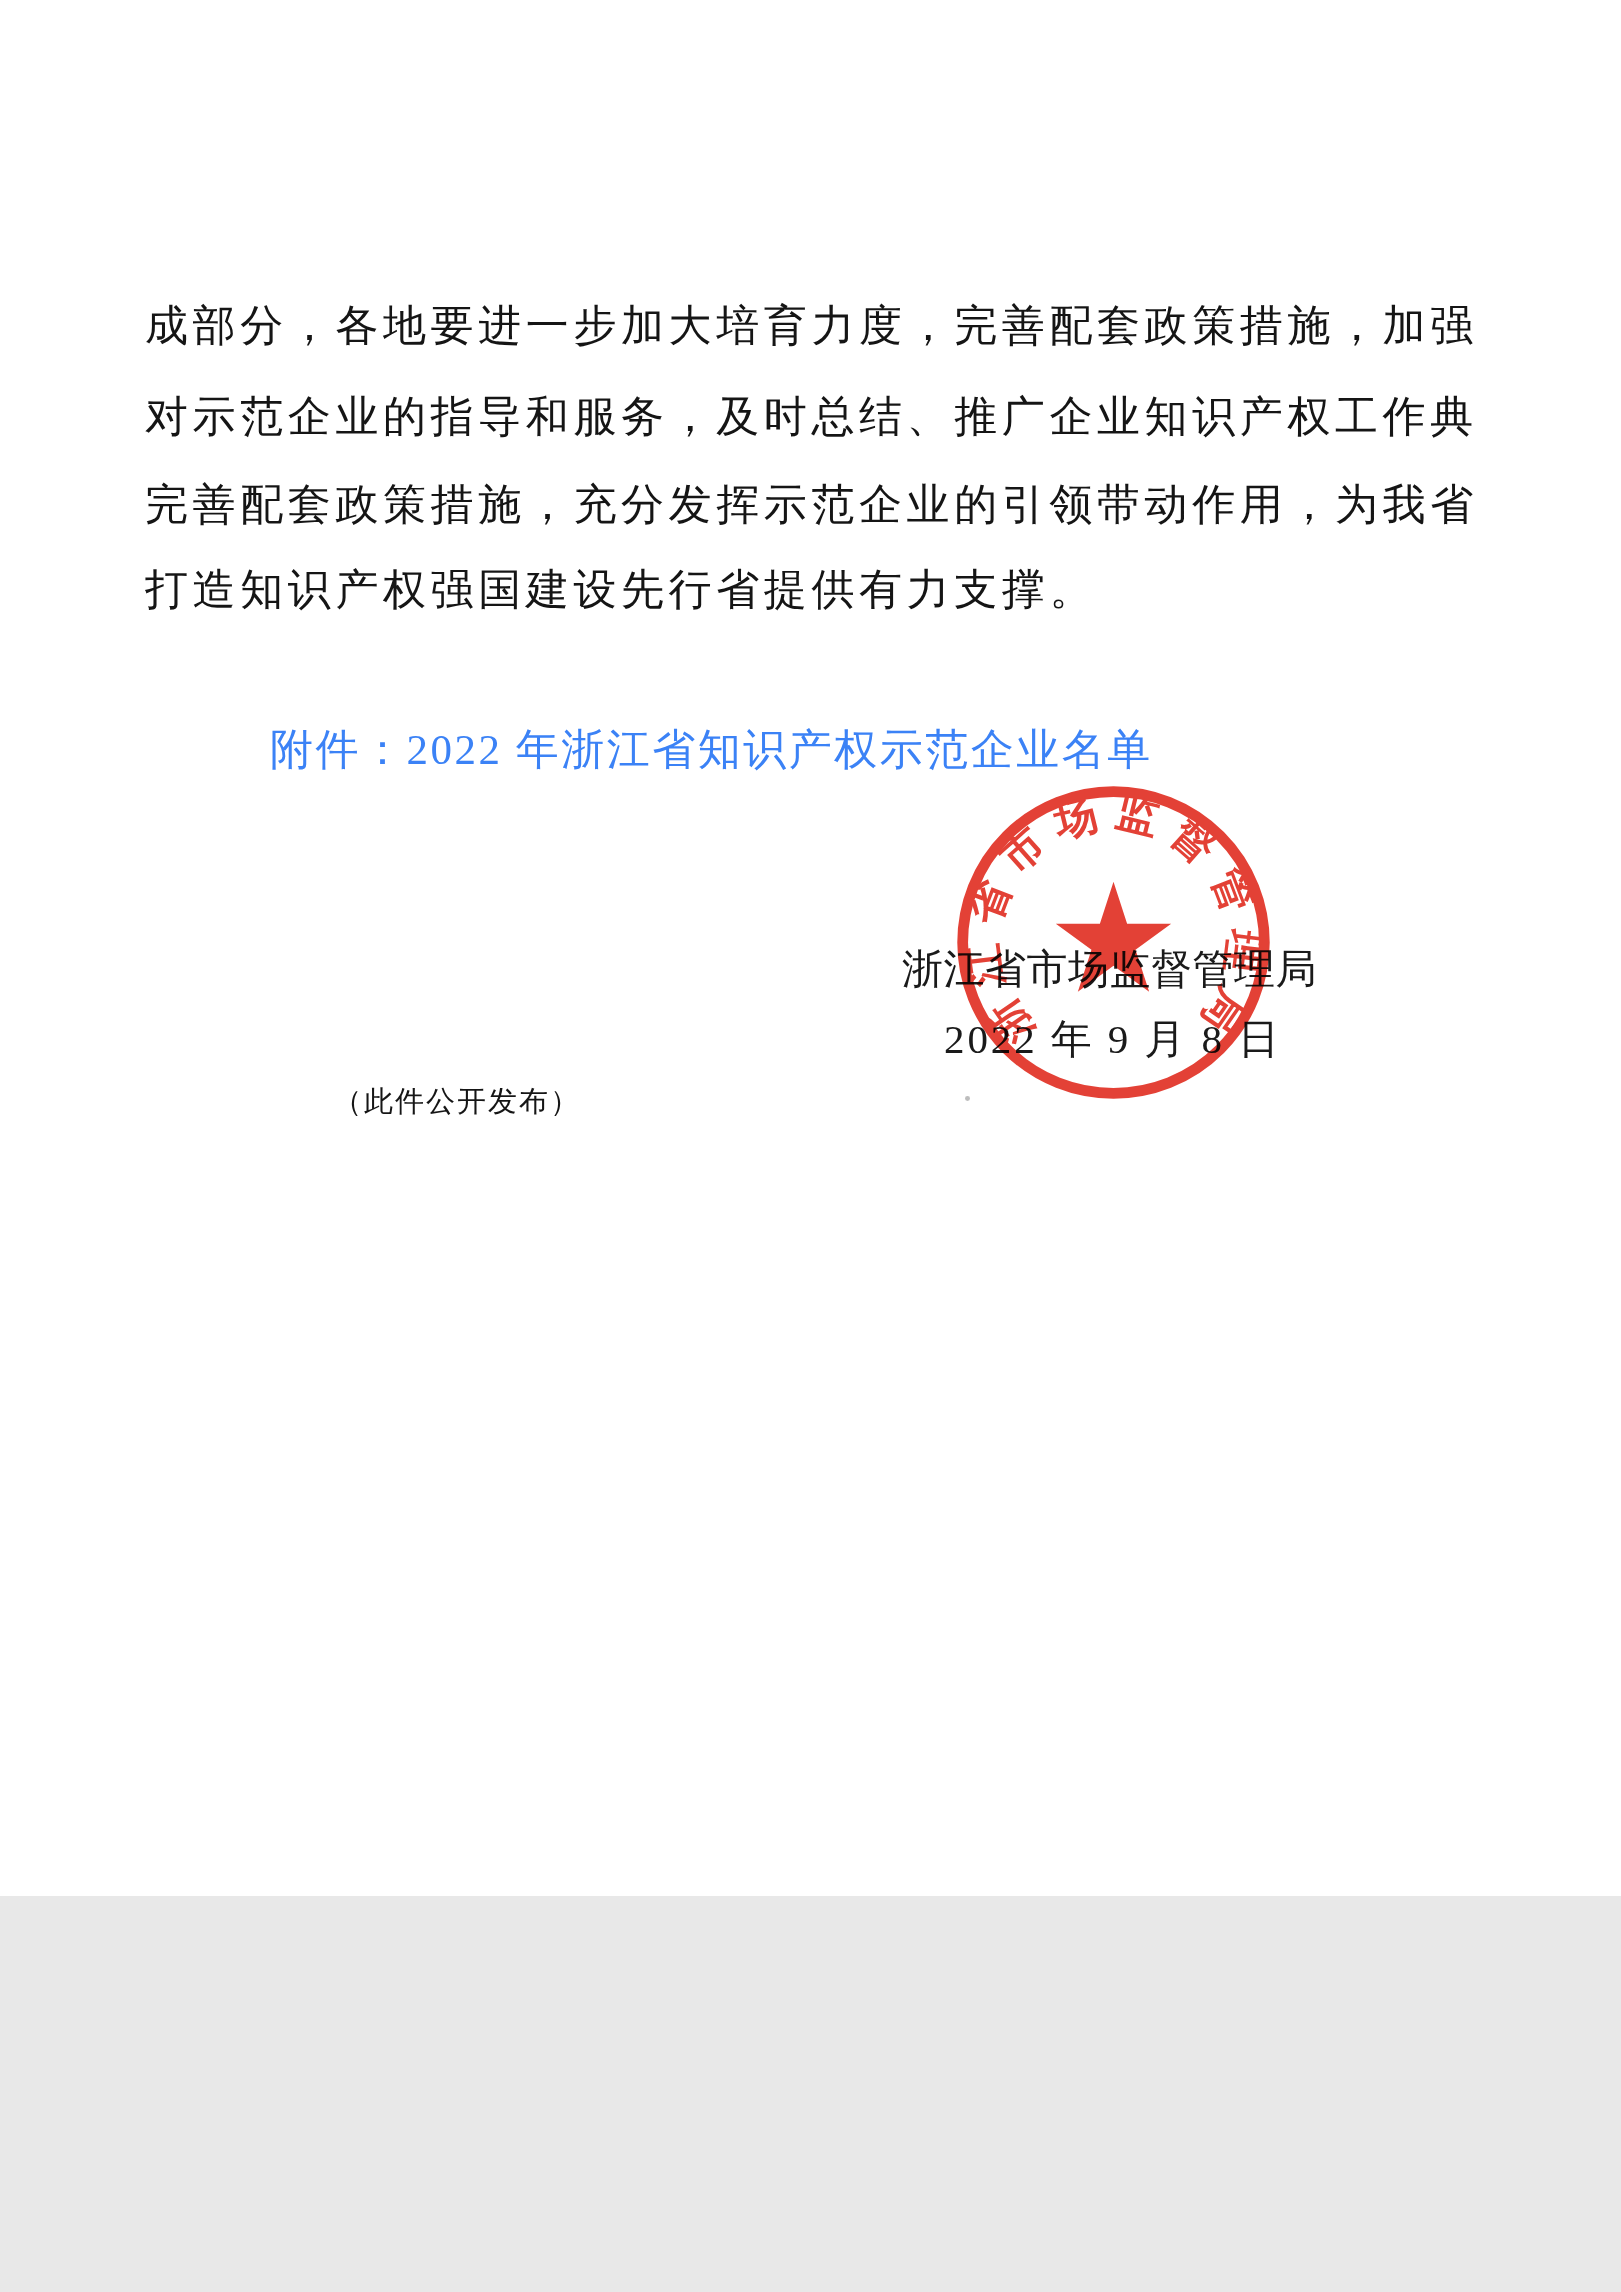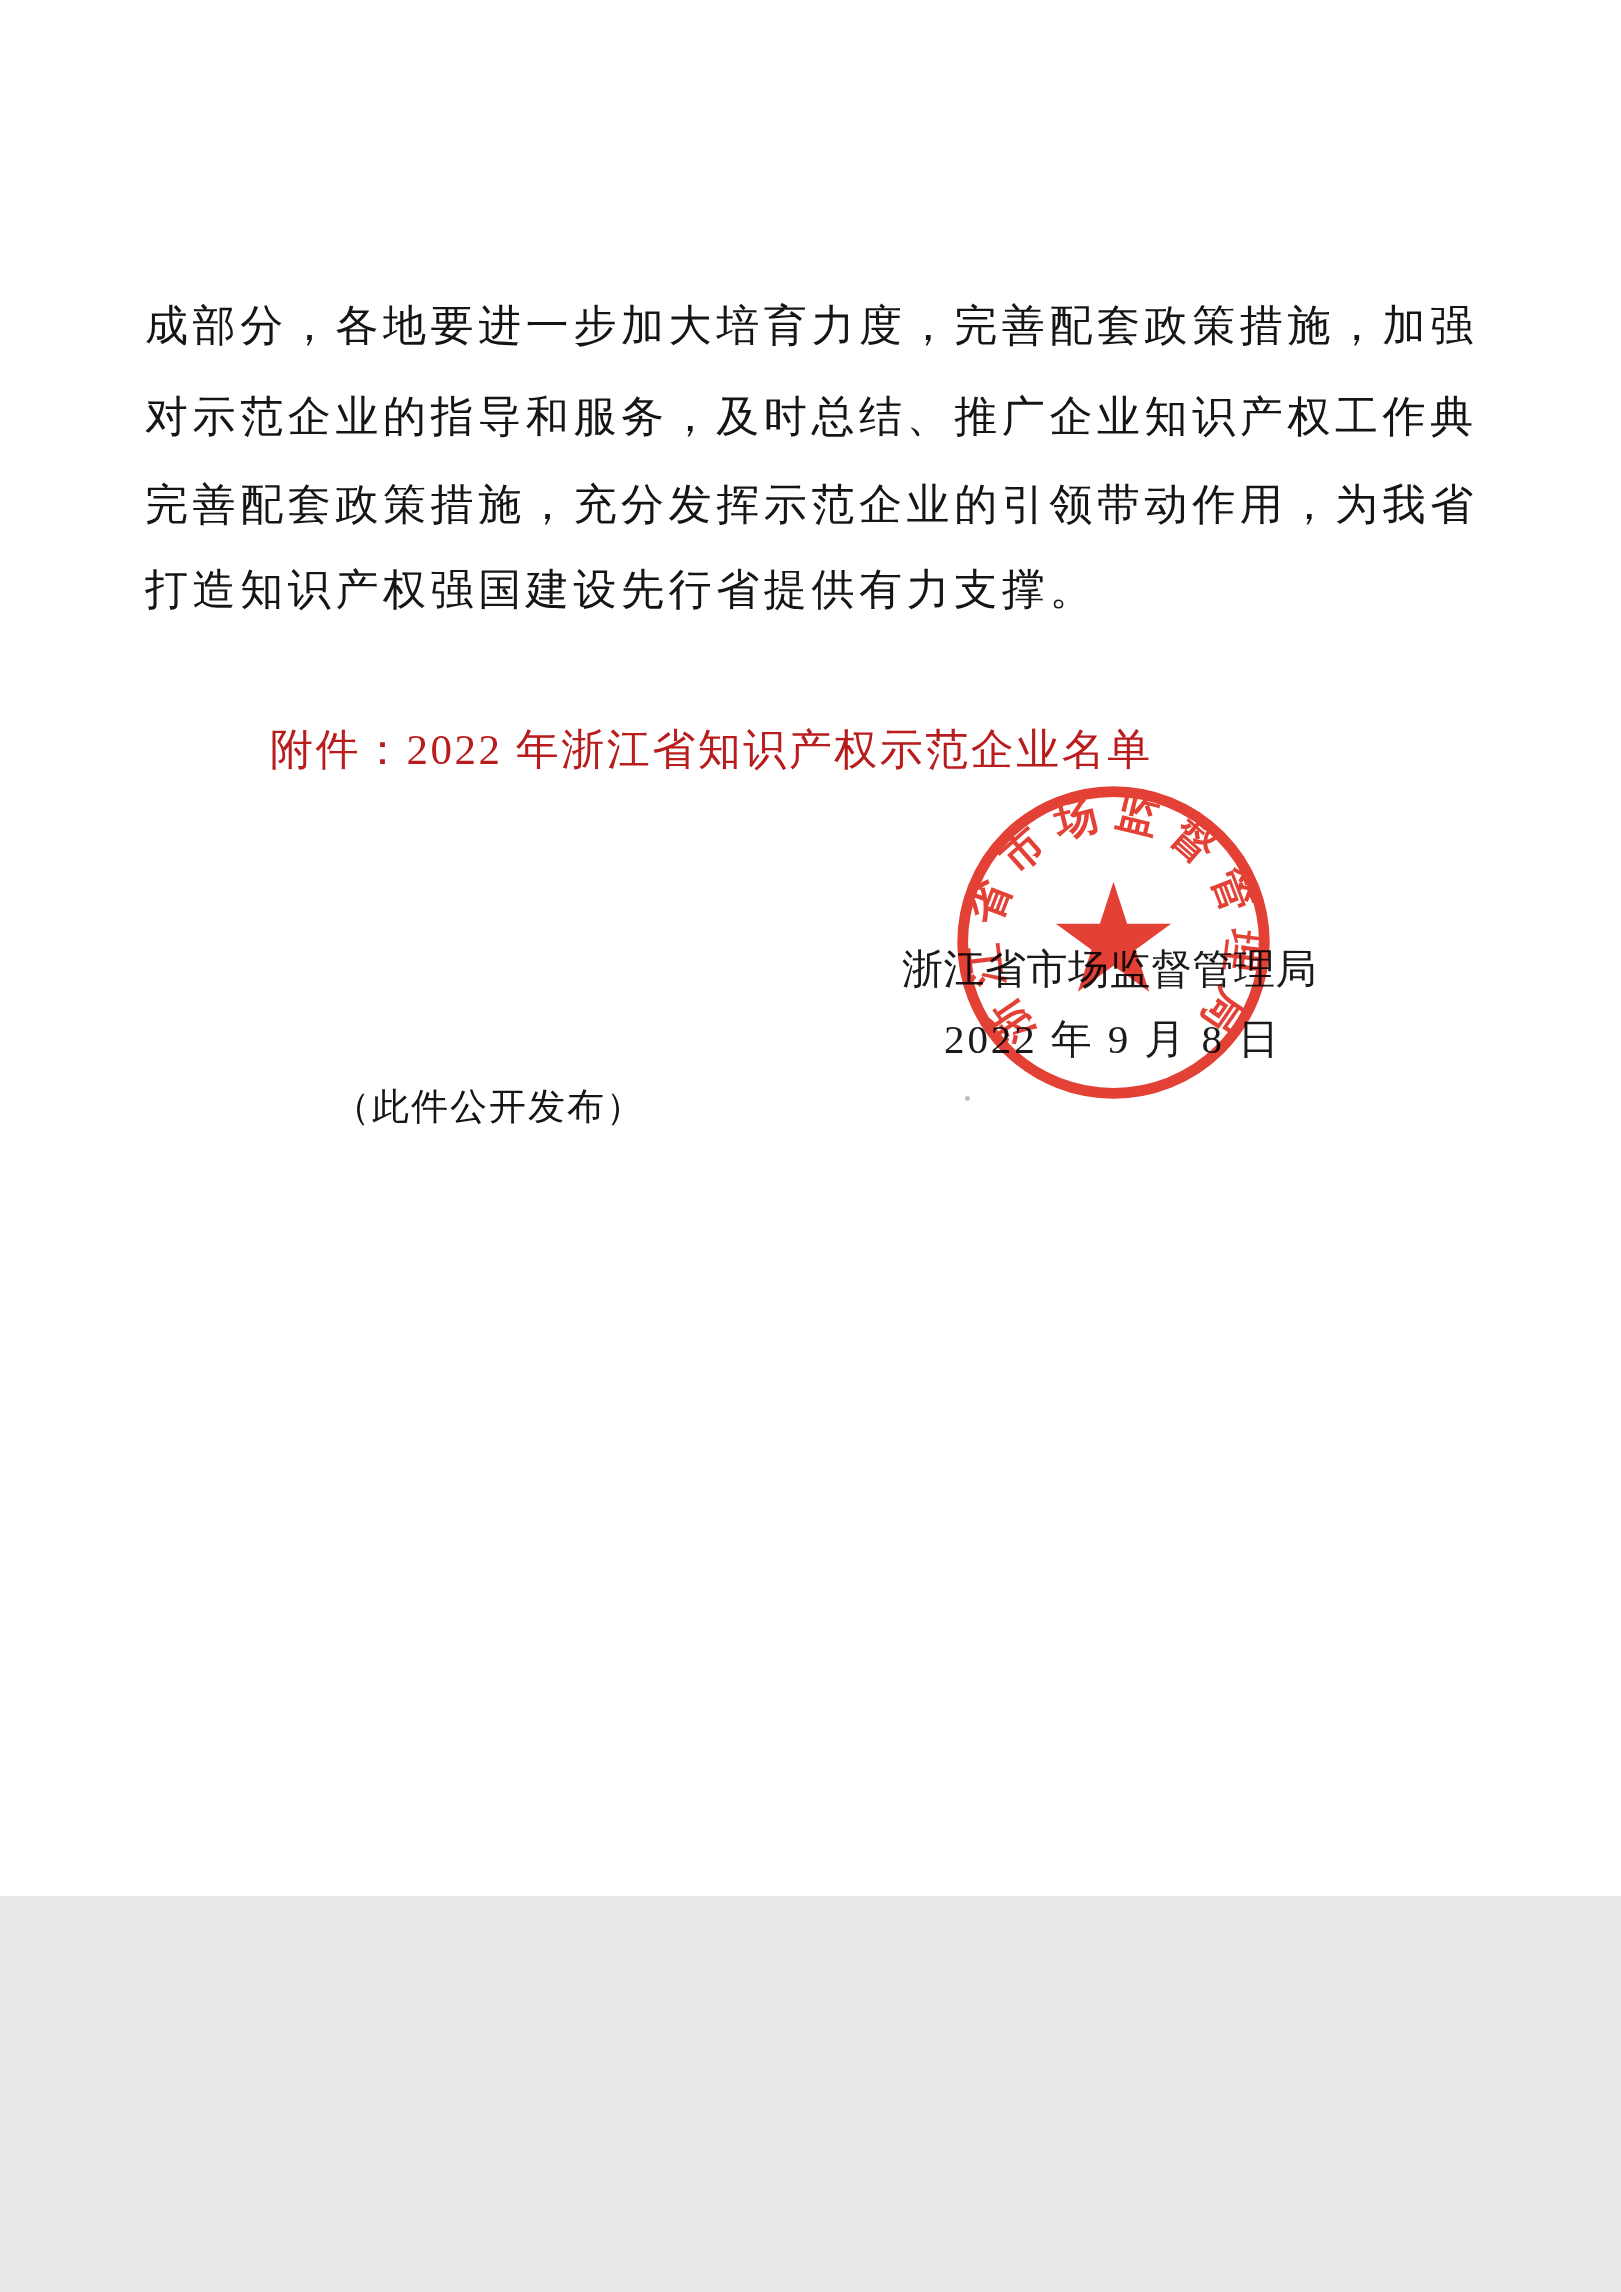--- a/index.html
+++ b/index.html
@@ -28,21 +28,21 @@
   .l3 { top: 476px; }
   .l4 { top: 561px; }
 
   .attachment-line {
     position: absolute;
     left: 270px;
     top: 721px;
     font-size: 43px;
     letter-spacing: 2.5px;
     white-space: nowrap;
-    color: #b91c1c;
+    color: #3b82f6;
   }
 
   .issuer-line {
     position: absolute;
     left: 902px;
     top: 942px;
     font-size: 41px;
     letter-spacing: 0.5px;
     white-space: nowrap;
     color: #1a1a1a;
@@ -54,21 +54,21 @@
     font-size: 41px;
     letter-spacing: 2.9px;
     white-space: nowrap;
     color: #1a1a1a;
   }
 
   .public-note {
     position: absolute;
     left: 333px;
     top: 1082px;
-    font-size: 37px;
+    font-size: 29px;
     letter-spacing: 2px;
     white-space: nowrap;
     color: #151515;
   }
 
   .page-number {
     position: absolute;
     left: 211px;
     top: 2109px;
     font-size: 39px;

